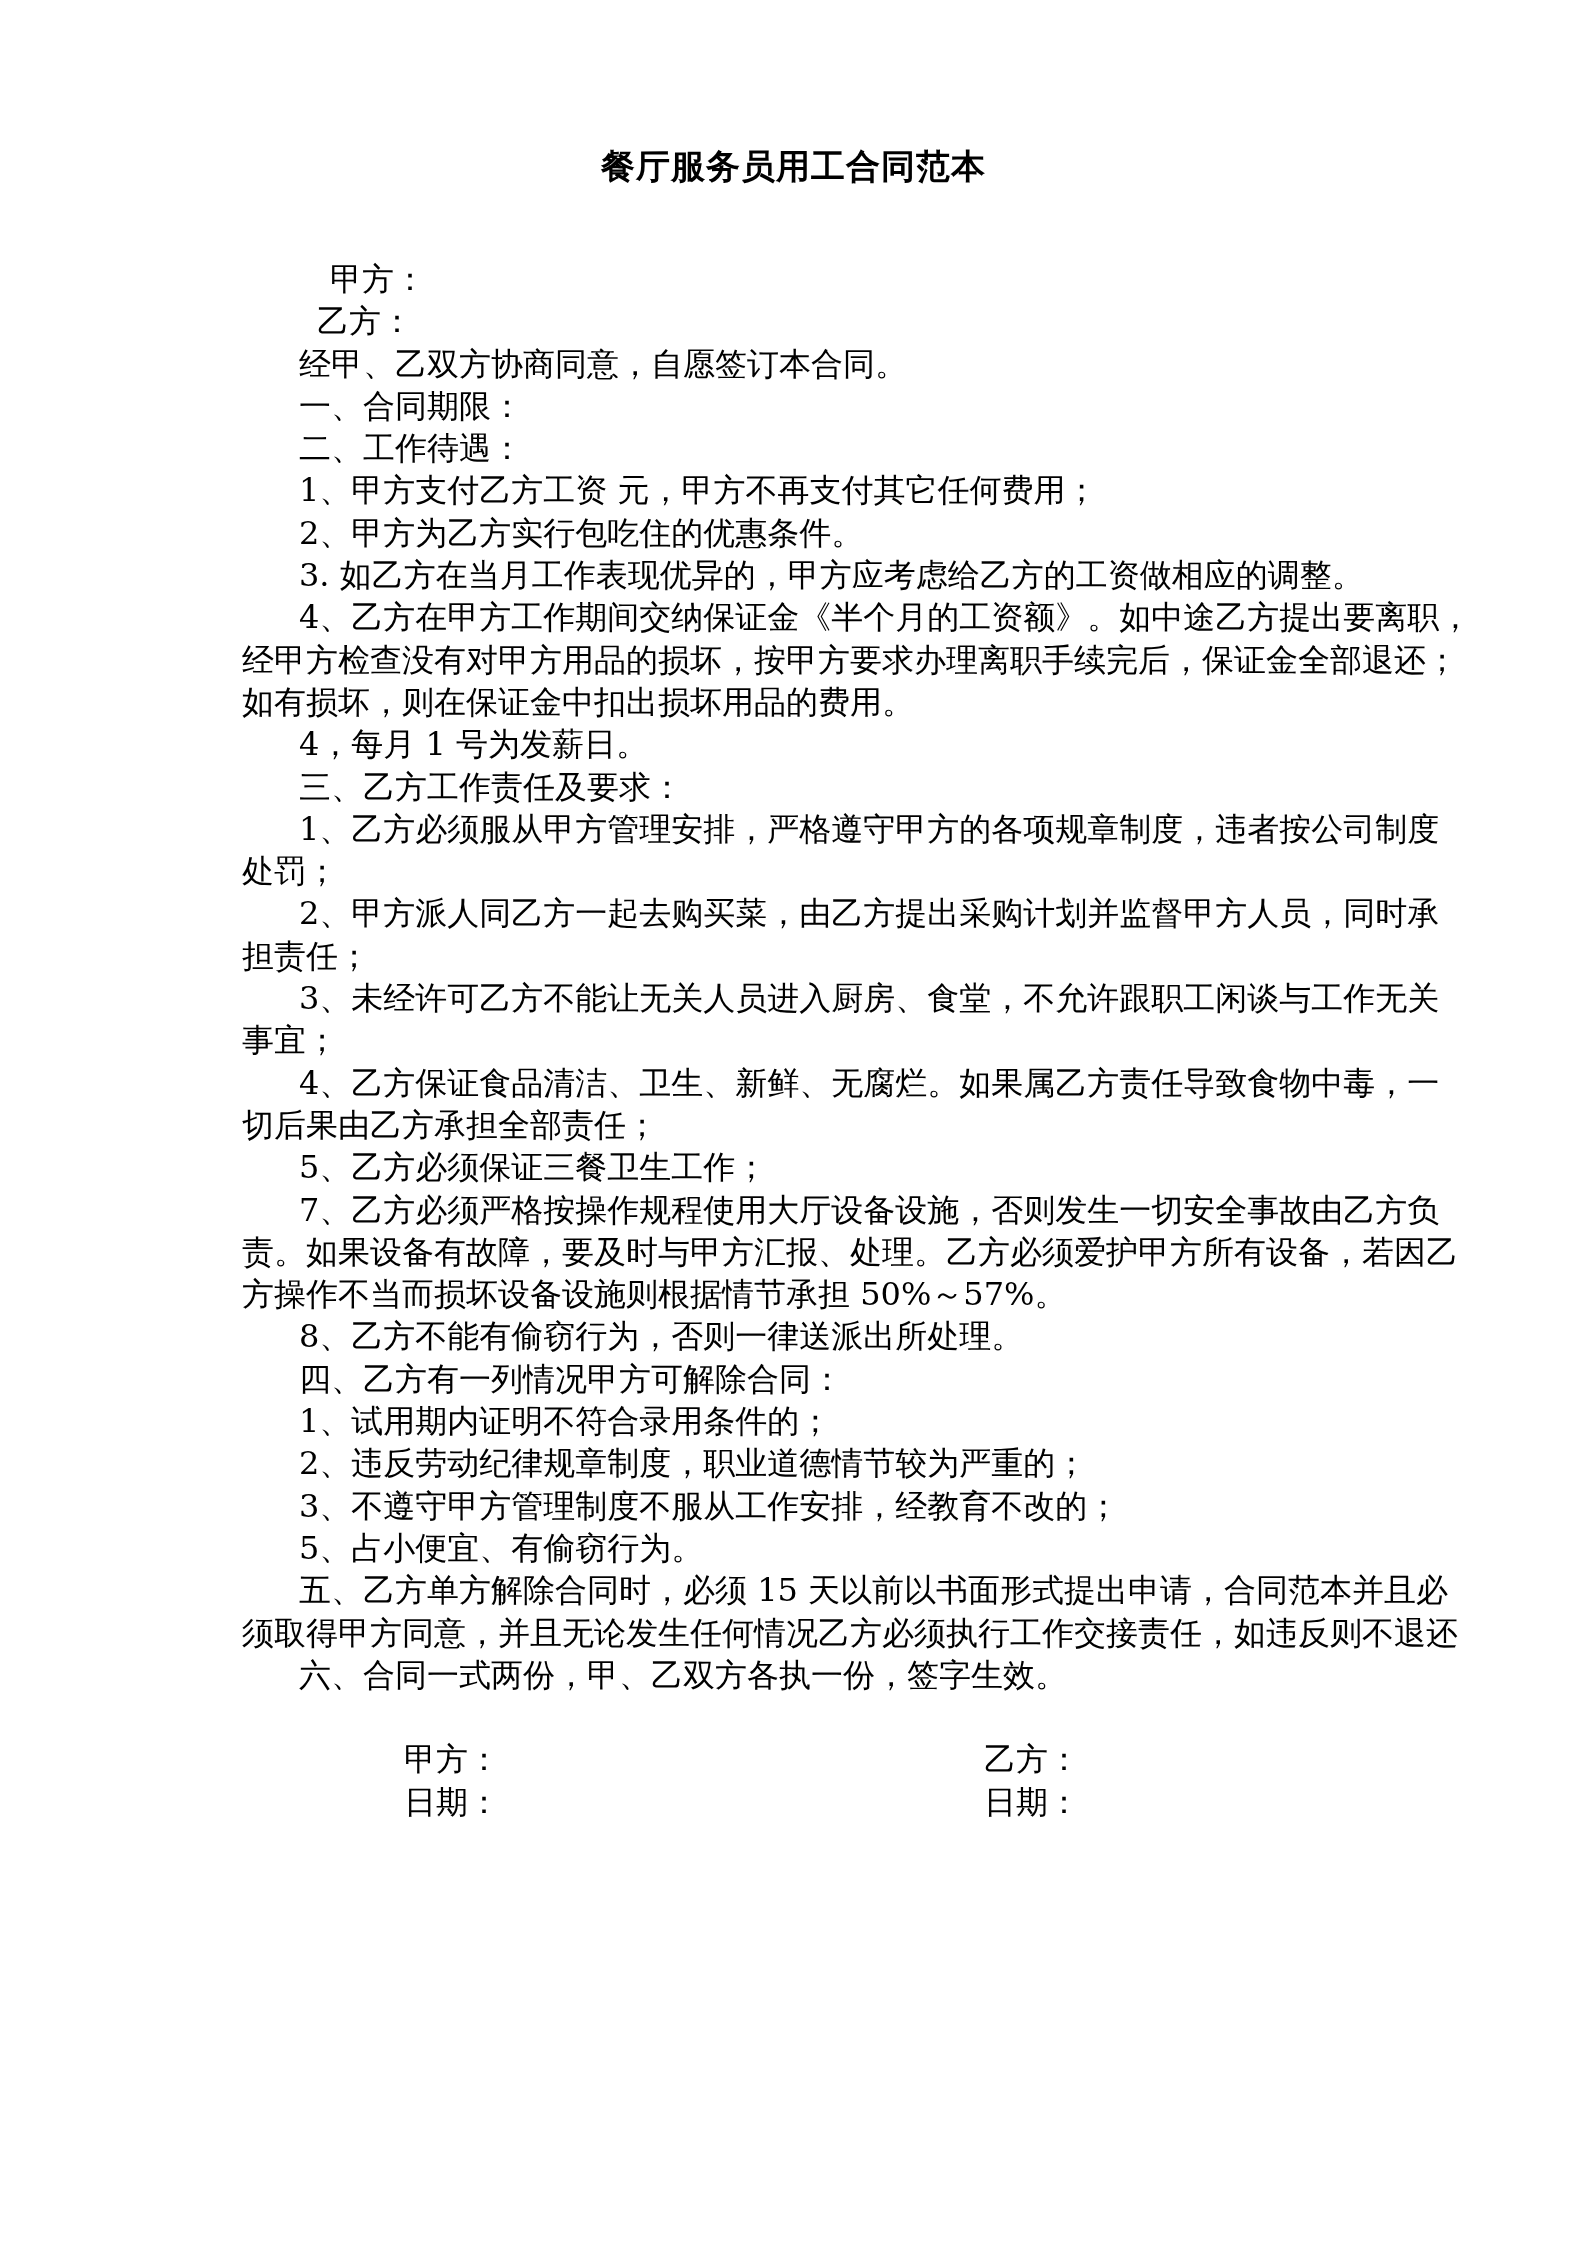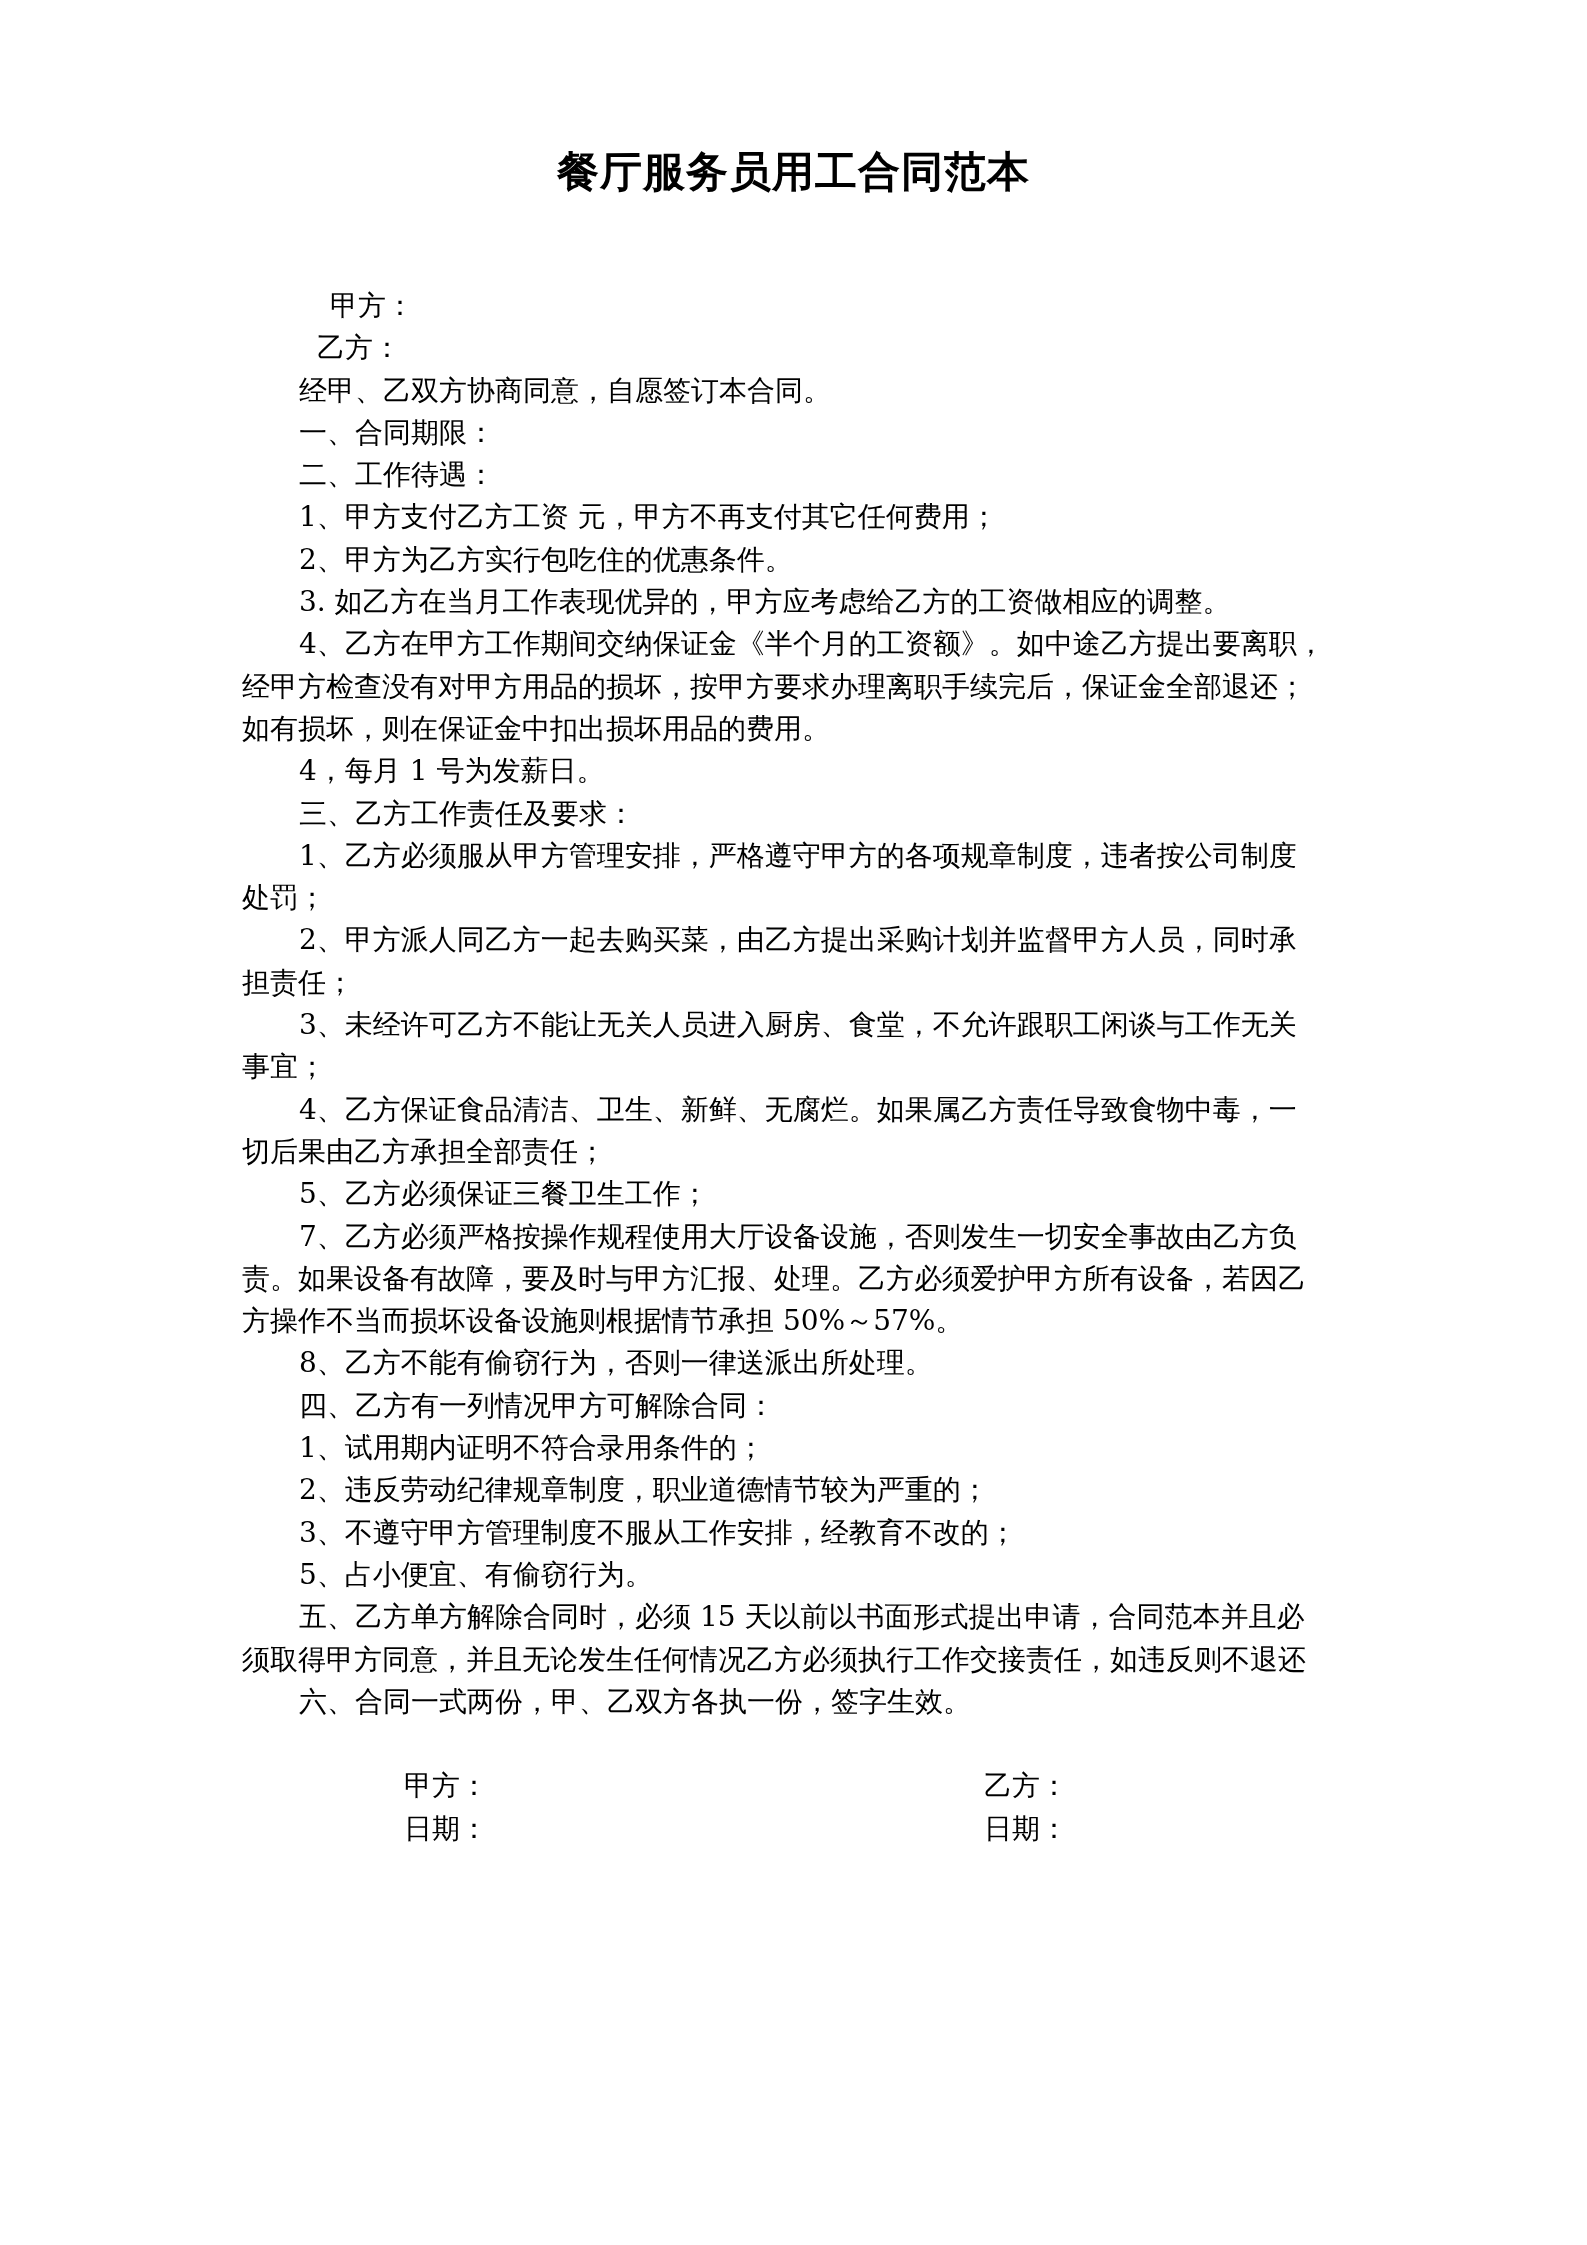--- a/index.html
+++ b/index.html
@@ -11,33 +11,32 @@
     color: #000000;
     font-family: "DejaVu Serif", "Liberation Serif", serif;
     overflow: hidden;
   }
   .title {
     position: absolute;
     top: 144px;
     left: 0;
     right: 0;
     text-align: center;
-    font-size: 42px;
+    font-size: 34px;
     font-weight: 700;
     letter-spacing: 1px;
     white-space: pre;
   }
   .content {
     position: absolute;
     top: 258px;
     left: 242px;
     width: 1116px;
-    font-size: 28px;
+    font-size: 32px;
     line-height: 42.3px;
-    margin-top: 27px;
   }
   .ln { white-space: pre; height: 42.3px; }
   .i2 { padding-left: 57px; }   
   .ia { padding-left: 88px; }   
   .ib { padding-left: 75px; }   
   .spacer { height: 42.3px; }
   .sig { position: relative; height: 42.3px; }
   .sig .a { position: absolute; left: 162px; white-space: pre; }
   .sig .b { position: absolute; left: 742px; white-space: pre; }
 </style>

